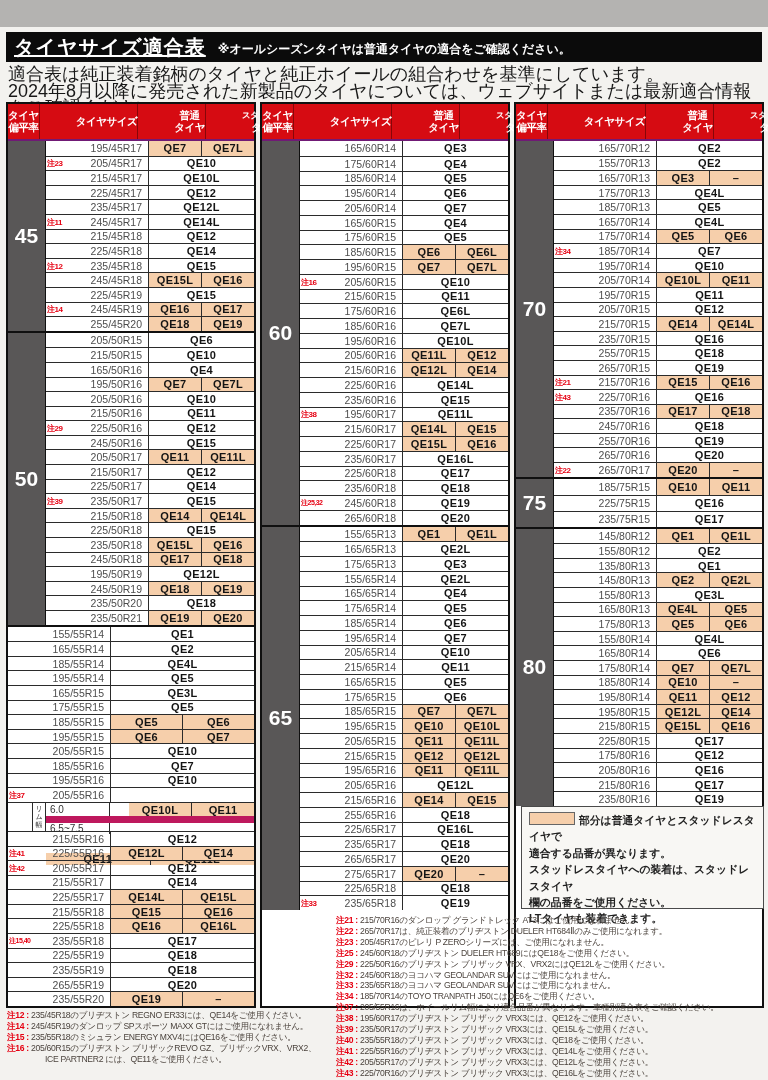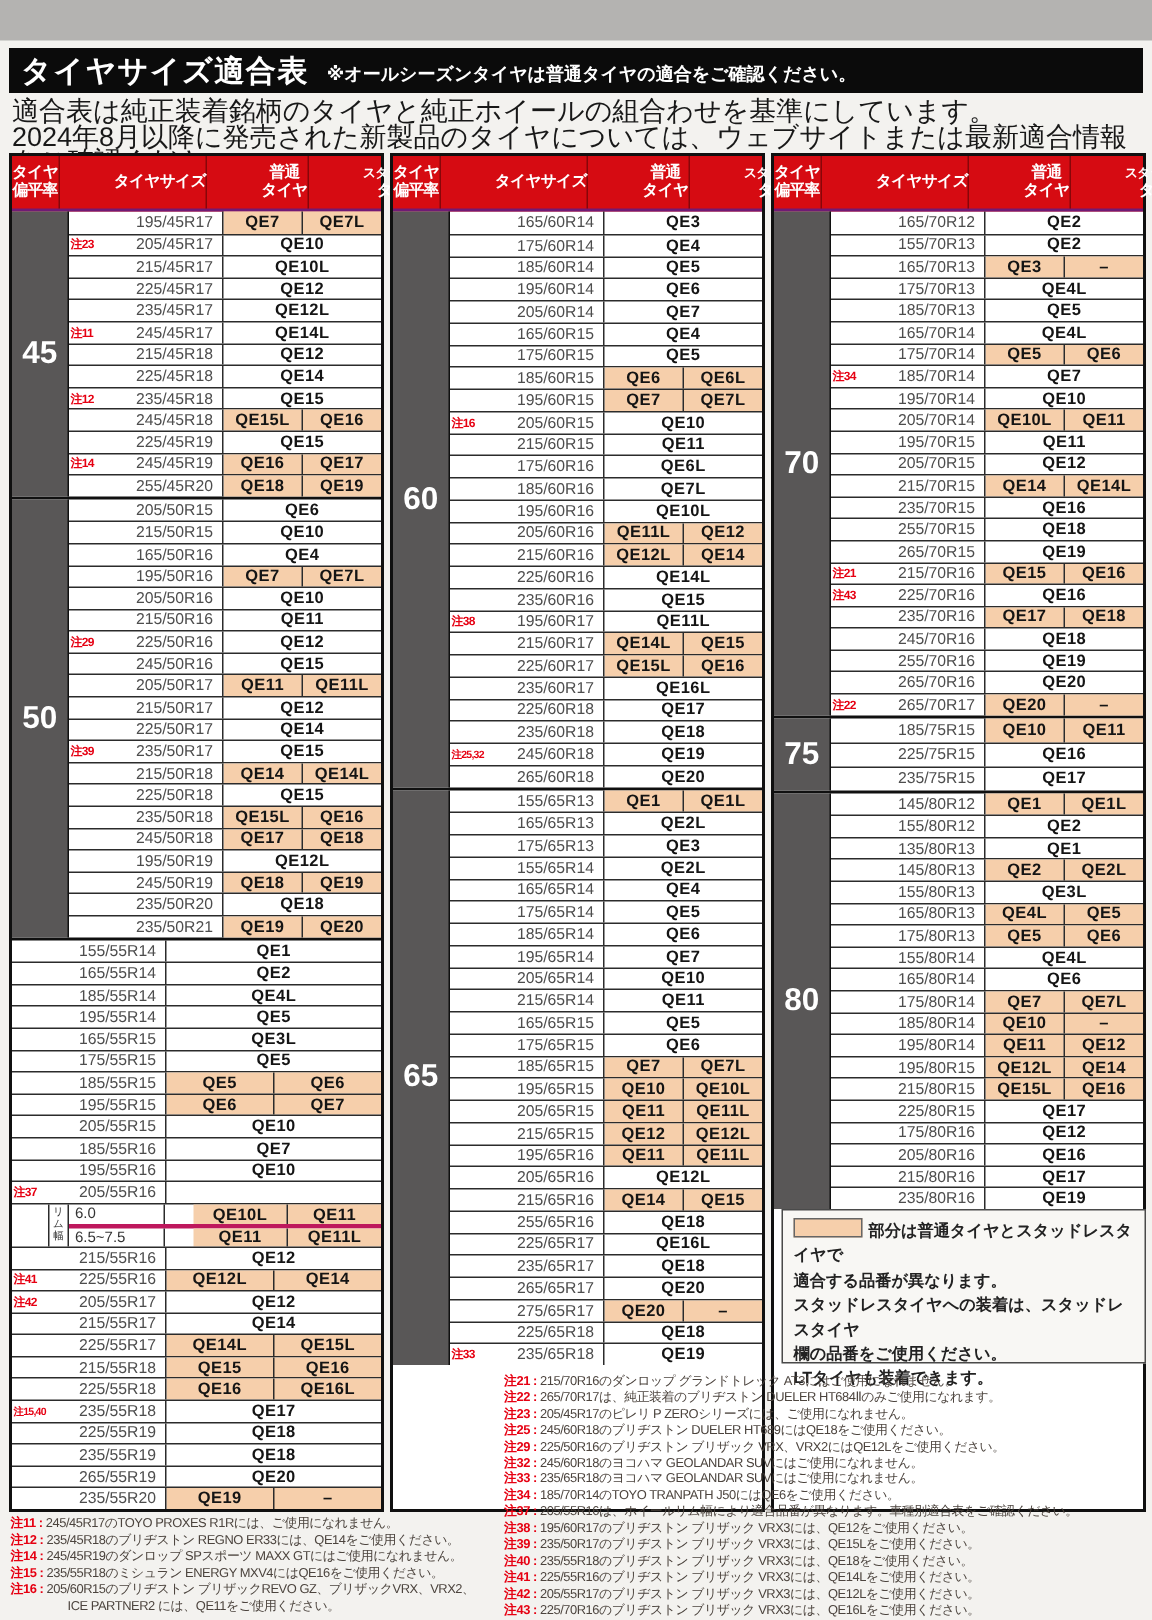--- a/index.html
+++ b/index.html
@@ -1,21 +1,21 @@
 <!DOCTYPE html>
 <html style="--red: #d60b12; --hl: #f6cfab; --gray: #595757; --notered: #e60012;"><head>
 <meta charset="utf-8">
 <style>
   html,body{margin:0;padding:0;}
   body{width:768px;height:1080px;font-family:"Liberation Sans","DejaVu Sans",sans-serif;}
   .page{position:relative;width:768px;height:1080px;background:#f3f2ef;overflow:hidden;}
   .top-strip{position:absolute;left:0;top:0;width:768px;height:27px;background:#b4b3b1;}
   .title-bar{position:absolute;left:6px;top:32px;width:748px;height:30px;background:#0b0b0b;color:#fff;
     display:flex;align-items:center;padding-left:8px;}
-  .title{font-size:20px;font-weight:bold;letter-spacing:1px;}
+  .title{font-size:20px;font-weight:bold;letter-spacing:1px;text-decoration:underline;}
   .title-note{font-size:12px;font-weight:bold;margin-left:12px;margin-top:4px;}
   .intro{position:absolute;left:8px;top:66px;font-size:18px;line-height:16.5px;color:#181818;}
   .tables{position:absolute;left:6px;top:102px;display:flex;gap:4px;}
   .coltable{width:250px;border:2px solid #101010;background:#fff;box-sizing:border-box;}
   .thead{display:flex;background:var(--red);color:#ffffff;height:35px;border-bottom:2px solid #701a75;gap:36px;}
   .th{display:flex;flex-direction:column;justify-content:center;align-items:center;font-weight:bold;
     box-sizing:border-box;border-right:1px solid rgba(40,0,0,.45);}
   .th:last-child{border-right:none;}
   .th-ratio{width:38px;}
   .th-size{width:103px;}
@@ -39,21 +39,21 @@
     color:#141414;letter-spacing:0.3px;box-sizing:border-box;}
   .code.span{flex:1;}
   .code.half{flex:1;background:var(--hl);}
   .code.half + .code.half{border-left:1px solid #2b2b2b;}
   .rimblock{display:flex;height:calc(var(--rh)*2);box-sizing:border-box;}
   .rim-indent{width:24px;}
   .rim-label{width:14px;border-left:1px solid #2b2b2b;border-right:1px solid #2b2b2b;
     display:flex;flex-direction:column;align-items:center;justify-content:center;
     font-size:7px;line-height:8px;color:#333;box-sizing:border-box;}
   .rim-rows{flex:1;display:flex;flex-direction:column;}
-  .rim-rows > * + *{border-top:3px solid #be185d;}
+  .rim-rows > * + *{border-top:7px solid #be185d;flex-direction:column;}
   .rimrow{display:flex;height:var(--rh);box-sizing:border-box;gap:19px;}
   .rim-val{width:64px;display:flex;align-items:center;padding-left:4px;font-size:10px;color:#333;
     border-right:1px solid #2b2b2b;box-sizing:border-box;}
   .legend-box{position:absolute;left:521px;top:806px;width:243px;height:103px;border:1px solid #4a4a4a;
     background:#f8f7f4;box-sizing:border-box;padding:5px 7px;font-size:10.8px;line-height:16.4px;
     color:#222;font-weight:bold;}
   .legend-swatch{display:inline-block;width:44px;height:11px;background:var(--hl);
     border:1px solid #666;vertical-align:-1px;margin-right:4px;}
   .fn-block{position:absolute;font-size:8.6px;line-height:10.9px;color:#4c443e;
     letter-spacing:-0.3px;white-space:nowrap;}
@@ -1497,21 +1497,20 @@
     </div>
 
   <div class="legend-box" id="legend">
       <div class="legend-line"><span class="legend-swatch"></span>部分は普通タイヤとスタッドレスタイヤで</div>
       <div class="legend-line">適合する品番が異なります。</div>
       <div class="legend-line">スタッドレスタイヤへの装着は、スタッドレスタイヤ</div>
       <div class="legend-line">欄の品番をご使用ください。</div>
       <div class="legend-line">LTタイヤも装着できます。</div>
     </div>
   <div class="fn-block fn-left" id="fn-left">
-      <div class="fn-line"><span class="lbl">注11 :</span> 245/45R17のTOYO PROXES R1Rには、ご使用になれません。</div>
       <div class="fn-line"><span class="lbl">注12 :</span> 235/45R18のブリヂストン REGNO ER33には、QE14をご使用ください。</div>
       <div class="fn-line"><span class="lbl">注14 :</span> 245/45R19のダンロップ SPスポーツ MAXX GTにはご使用になれません。</div>
       <div class="fn-line"><span class="lbl">注15 :</span> 235/55R18のミシュラン ENERGY MXV4にはQE16をご使用ください。</div>
       <div class="fn-line"><span class="lbl">注16 :</span> 205/60R15のブリヂストン ブリザックREVO GZ、ブリザックVRX、VRX2、</div>
       <div class="fn-line cont">ICE PARTNER2 には、QE11をご使用ください。</div>
     </div>
   <div class="fn-block fn-right" id="fn-right">
       <div class="fn-line"><span class="lbl">注21 :</span> 215/70R16のダンロップ グランドトレック AT3にはご使用になれません。</div>
       <div class="fn-line"><span class="lbl">注22 :</span> 265/70R17は、純正装着のブリヂストン DUELER HT684Ⅱのみご使用になれます。</div>
       <div class="fn-line"><span class="lbl">注23 :</span> 205/45R17のピレリ P ZEROシリーズには、ご使用になれません。</div>

